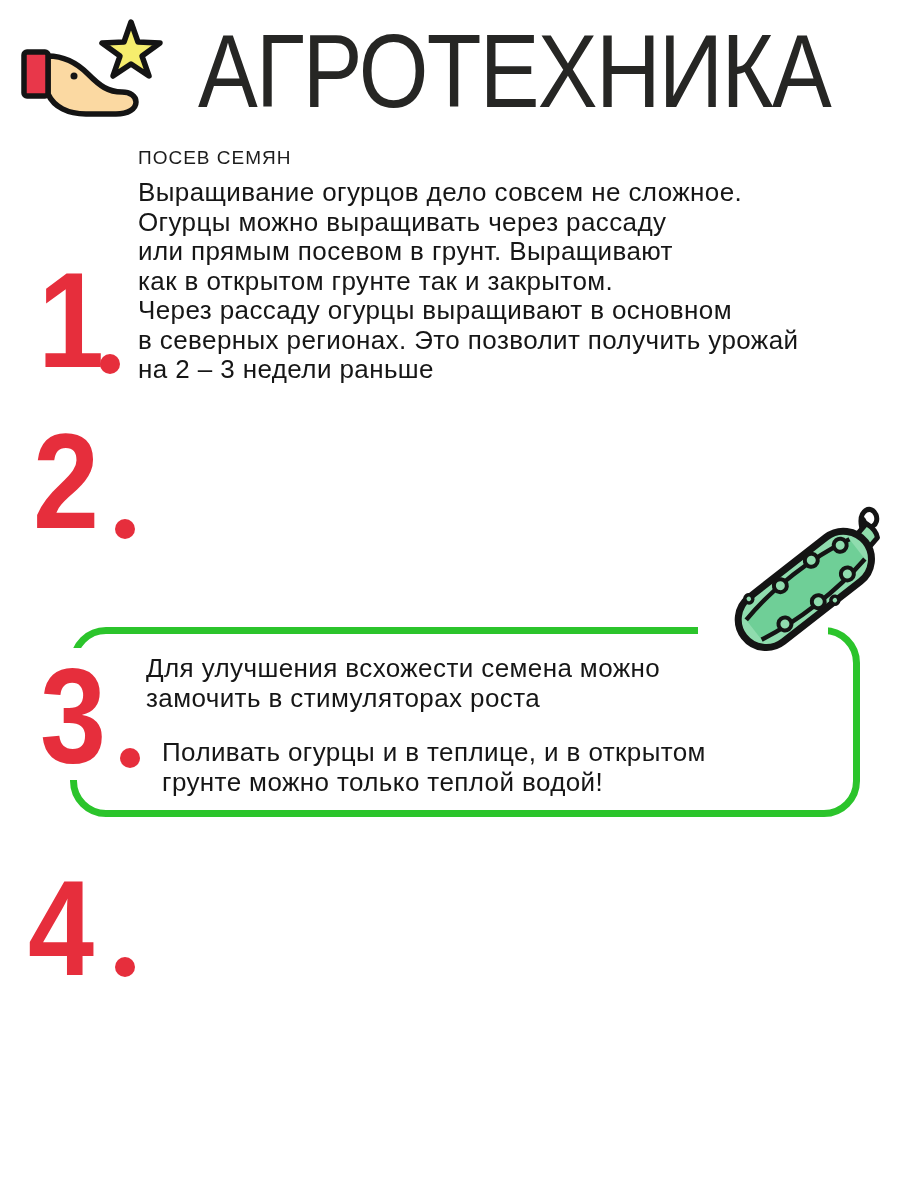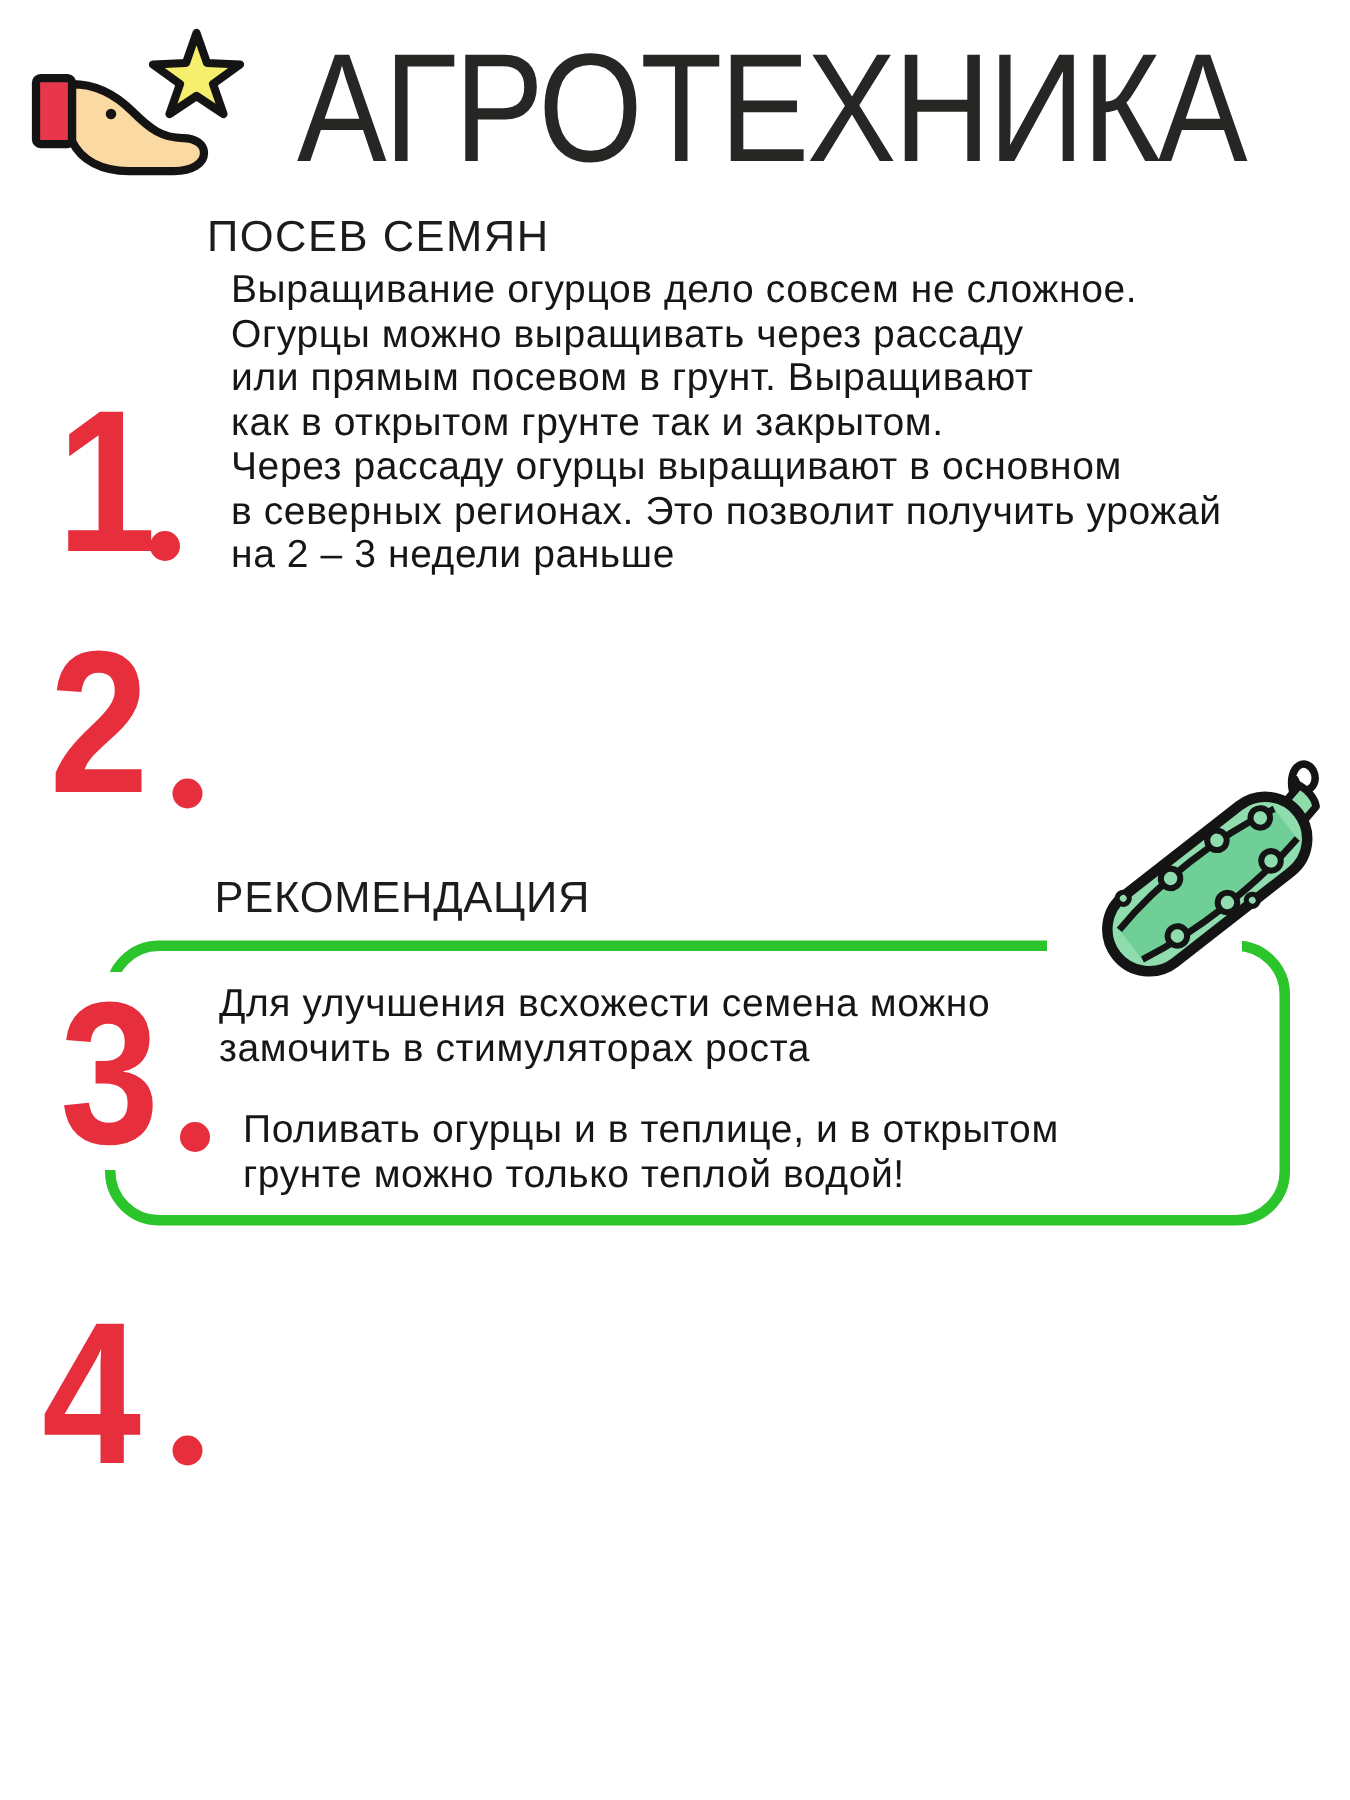--- a/index.html
+++ b/index.html
@@ -22,21 +22,21 @@
     letter-spacing: -2px;
     color: #262624;
     line-height: 1.05;
     transform: scaleX(0.87);
     transform-origin: left top;
     white-space: nowrap;
   }
 
   
   .sec-heading {
-    font-size: 29px;
+    font-size: 19px;
     letter-spacing: 1px;
     color: #1c1c1c;
     line-height: 30px;
     white-space: nowrap;
   }
   .sec-heading.big { font-size: 29px; letter-spacing: 0.5px; }
 
   
   .para {
     font-size: 26px;
@@ -97,38 +97,37 @@
       <polygon points="115,12 122,32 144,33 126,46 133,66 115,54 97,66 104,46 86,33 108,32" fill="#f6ee6d" stroke="#141414" stroke-width="5.5" stroke-linejoin="round"></polygon>
       <path d="M32 46 C46 46 60 52 72 64 C84 76 92 82 106 82 C114 82 120 86 120 92 C120 99 112 104 100 104 L70 104 C52 104 38 97 32 84 Z" fill="#fbd9a2" stroke="#141414" stroke-width="5.5" stroke-linejoin="round"></path>
       <rect x="8" y="42" width="24" height="44" rx="3" fill="#e8374a" stroke="#141414" stroke-width="5.5"></rect>
       <circle cx="58" cy="66" r="3.5" fill="#141414"></circle>
     </svg>
   </div>
 
   <div class="abs title">АГРОТЕХНИКА</div>
 
   <div class="abs sec-heading" style="left:138px; top:143px;">ПОСЕВ СЕМЯН</div>
-  <div class="abs para z3" style="left:138px; top:178px;margin-left:16px;">Выращивание огурцов дело совсем не сложное.
+  <div class="abs para z3" style="left:138px; top:178px;">Выращивание огурцов дело совсем не сложное.
 Огурцы можно выращивать через рассаду
 или прямым посевом в грунт. Выращивают
 как в открытом грунте так и закрытом.
 Через рассаду огурцы выращивают в основном
 в северных регионах. Это позволит получить урожай
 на 2 – 3 недели раньше</div>
   <div class="abs num" style="left:38px; top:253px;">
     <span class="digit">1</span>
     <span class="dot" style="left:62px; top:101px;"></span>
   </div>
 
   <div class="abs num" style="left:33px; top:414px;">
     <span class="digit">2</span>
     <span class="dot" style="left:82px; top:105px;"></span>
   </div>
 
-  <div class="abs sec-heading big" style="left:143px; top:584px;">РЕКОМЕНДАЦИЯ</div>
   <div class="abs reco-box"></div>
   <div class="abs border-patch"></div>
   <div class="abs para z3" style="left:146px; top:654px;">Для улучшения всхожести семена можно
 замочить в стимуляторах роста</div>
   <div class="abs para z3" style="left:162px; top:738px;">Поливать огурцы и в теплице, и в открытом
 грунте можно только теплой водой!</div>
   <div class="abs num num3-bg" style="left:40px; top:648px;">
     <span class="digit">3</span>
     <span class="dot" style="left:80px; top:100px;"></span>
   </div>

